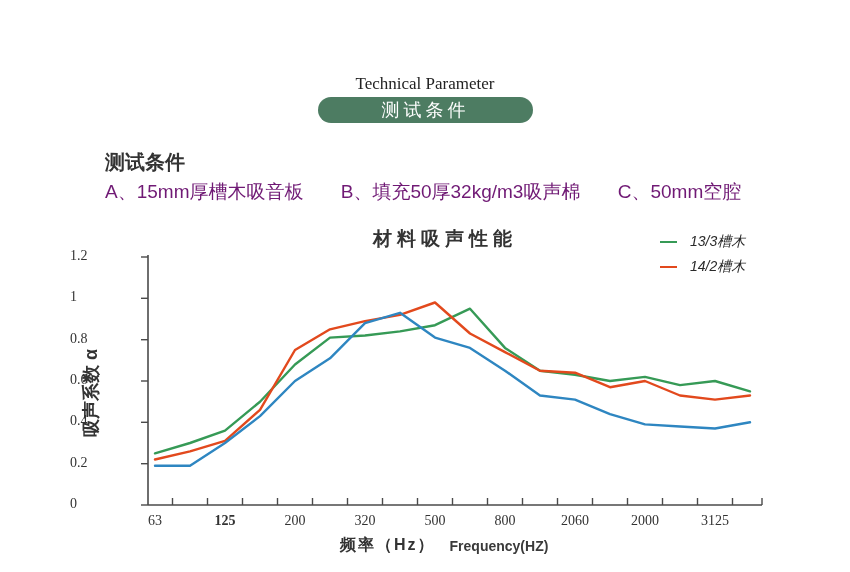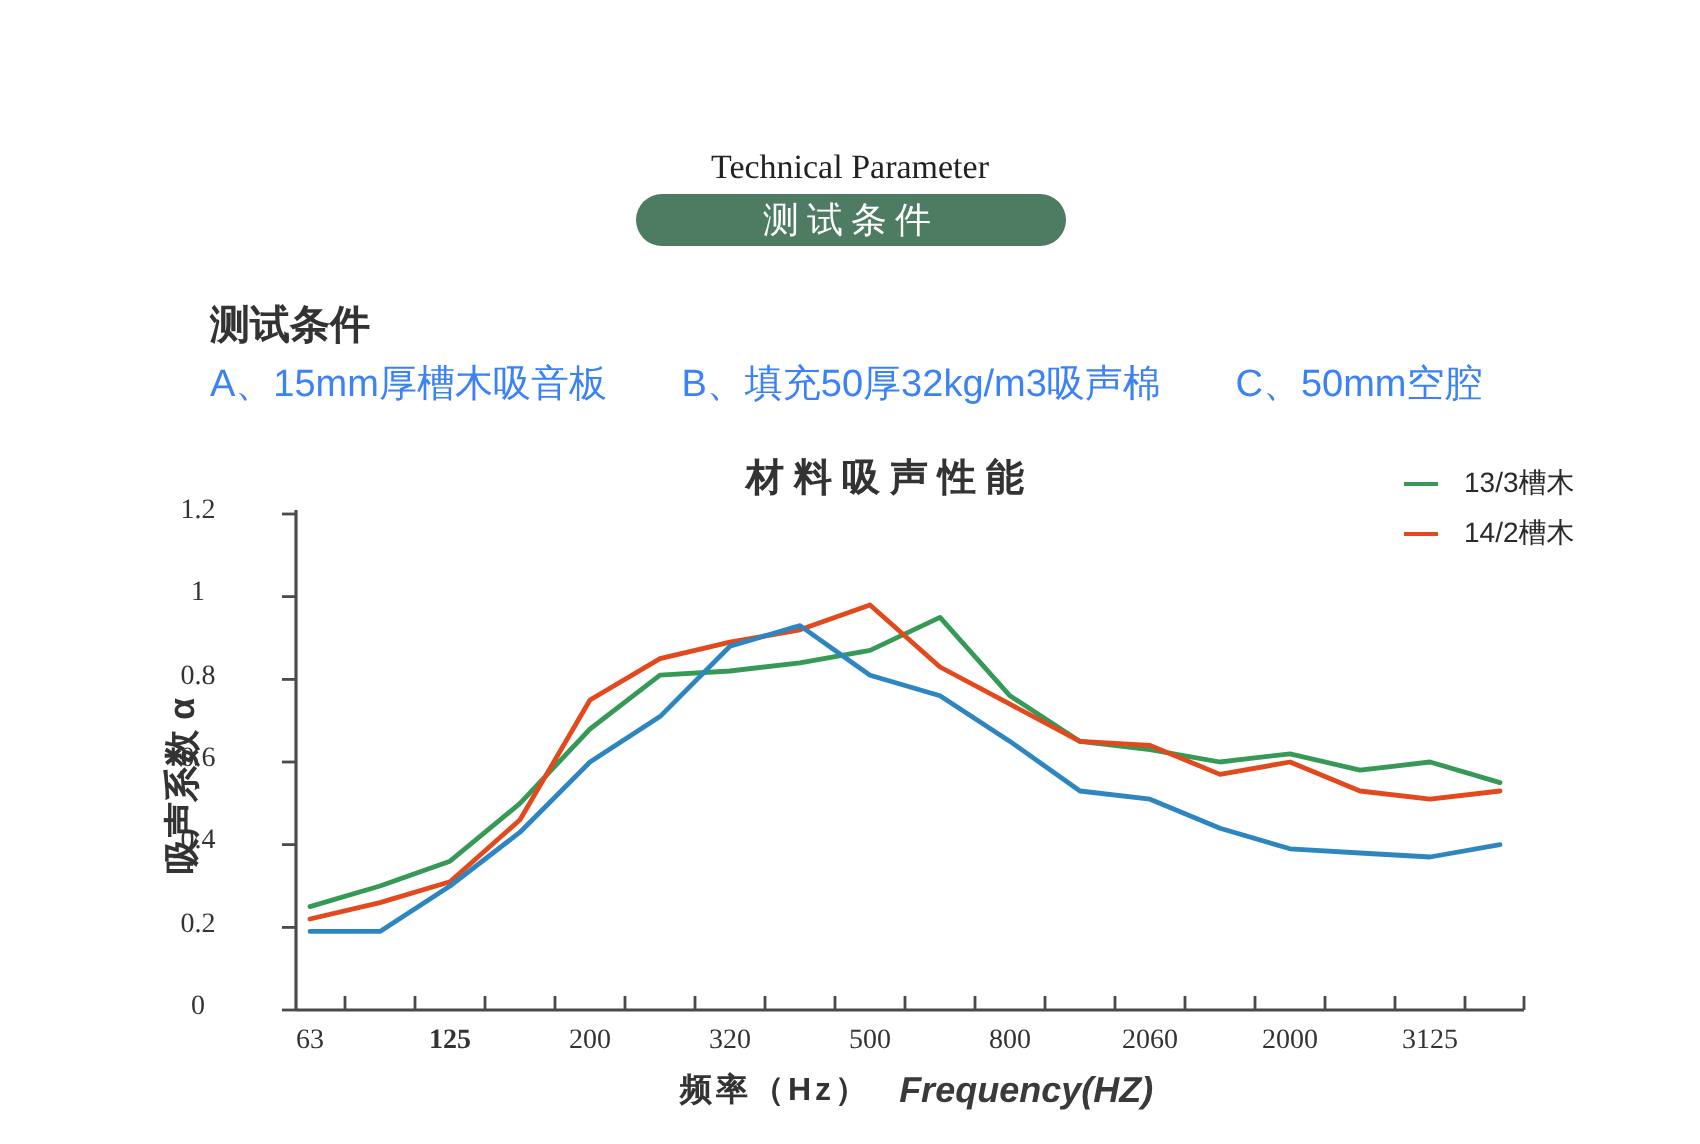--- a/index.html
+++ b/index.html
@@ -3,35 +3,35 @@
 <meta charset="utf-8">
 <style>
   html,body{margin:0;padding:0;background:#fff;}
   .page{position:relative;width:850px;height:532px;background:#ffffff;overflow:hidden;
         font-family:"Liberation Sans",sans-serif;color:#3a3a3a;margin-top:27px;}
   .title-en{position:absolute;left:275px;top:47px;width:300px;text-align:center;
             font-family:"Liberation Serif",serif;font-size:17px;color:#222;}
   .badge{position:absolute;left:318px;top:70px;width:215px;height:26px;border-radius:13px;
          color:#fff;font-size:18px;line-height:26px;text-align:center;letter-spacing:4px;}
   .cond-heading{position:absolute;left:105px;top:122px;font-size:20px;font-weight:bold;color:#333;}
-  .cond-row{position:absolute;left:105px;top:152px;font-size:19px;color:#3b82f6;white-space:nowrap;}
+  .cond-row{position:absolute;left:105px;top:152px;font-size:19px;color:#701a75;white-space:nowrap;}
   .cond-row span{margin-right:32px;}
   .chart-title{position:absolute;left:320px;top:199px;width:250px;text-align:center;
                font-size:19px;font-weight:bold;letter-spacing:5px;color:#333;}
   .y-label{position:absolute;left:0px;top:355px;width:180px;height:22px;text-align:center;
            font-size:18px;font-weight:bold;color:#333;transform:rotate(-90deg);}
   .x-label-row{position:absolute;left:340px;top:508px;display:flex;align-items:center;gap:14px;}
   .x-label-cn{font-size:16px;font-weight:bold;color:#333;letter-spacing:2px;}
-  .x-label-en{font-size:18px;font-weight:bold;color:#3a3a3a;font-style:italic;}
-  .legend{position:absolute;left:702px;top:202px;}
+  .x-label-en{font-size:14px;font-weight:bold;color:#3a3a3a;}
+  .legend{position:absolute;left:660px;top:202px;font-style:italic;}
   .legend-row{display:flex;align-items:center;height:25px;}
   .swatch{display:inline-block;width:17px;height:2px;margin-right:13px;}
   .legend-text{font-size:14px;color:#2a2a2a;}
   #chart-svg{position:absolute;left:0;top:0;width:850px;height:572px;}
-  .y-tick{position:absolute;left:70px;width:58px;text-align:center;
+  .y-tick{position:absolute;left:70px;width:58px;text-align:left;
           font-family:"Liberation Serif",serif;font-size:14px;color:#333;}
   .x-tick{position:absolute;width:64px;text-align:center;top:486px;
           font-family:"Liberation Serif",serif;font-size:14px;color:#333;}
 </style>
 </head>
 <body>
 
 <div class="page">
 
   <div class="title-en">Technical Parameter</div>

